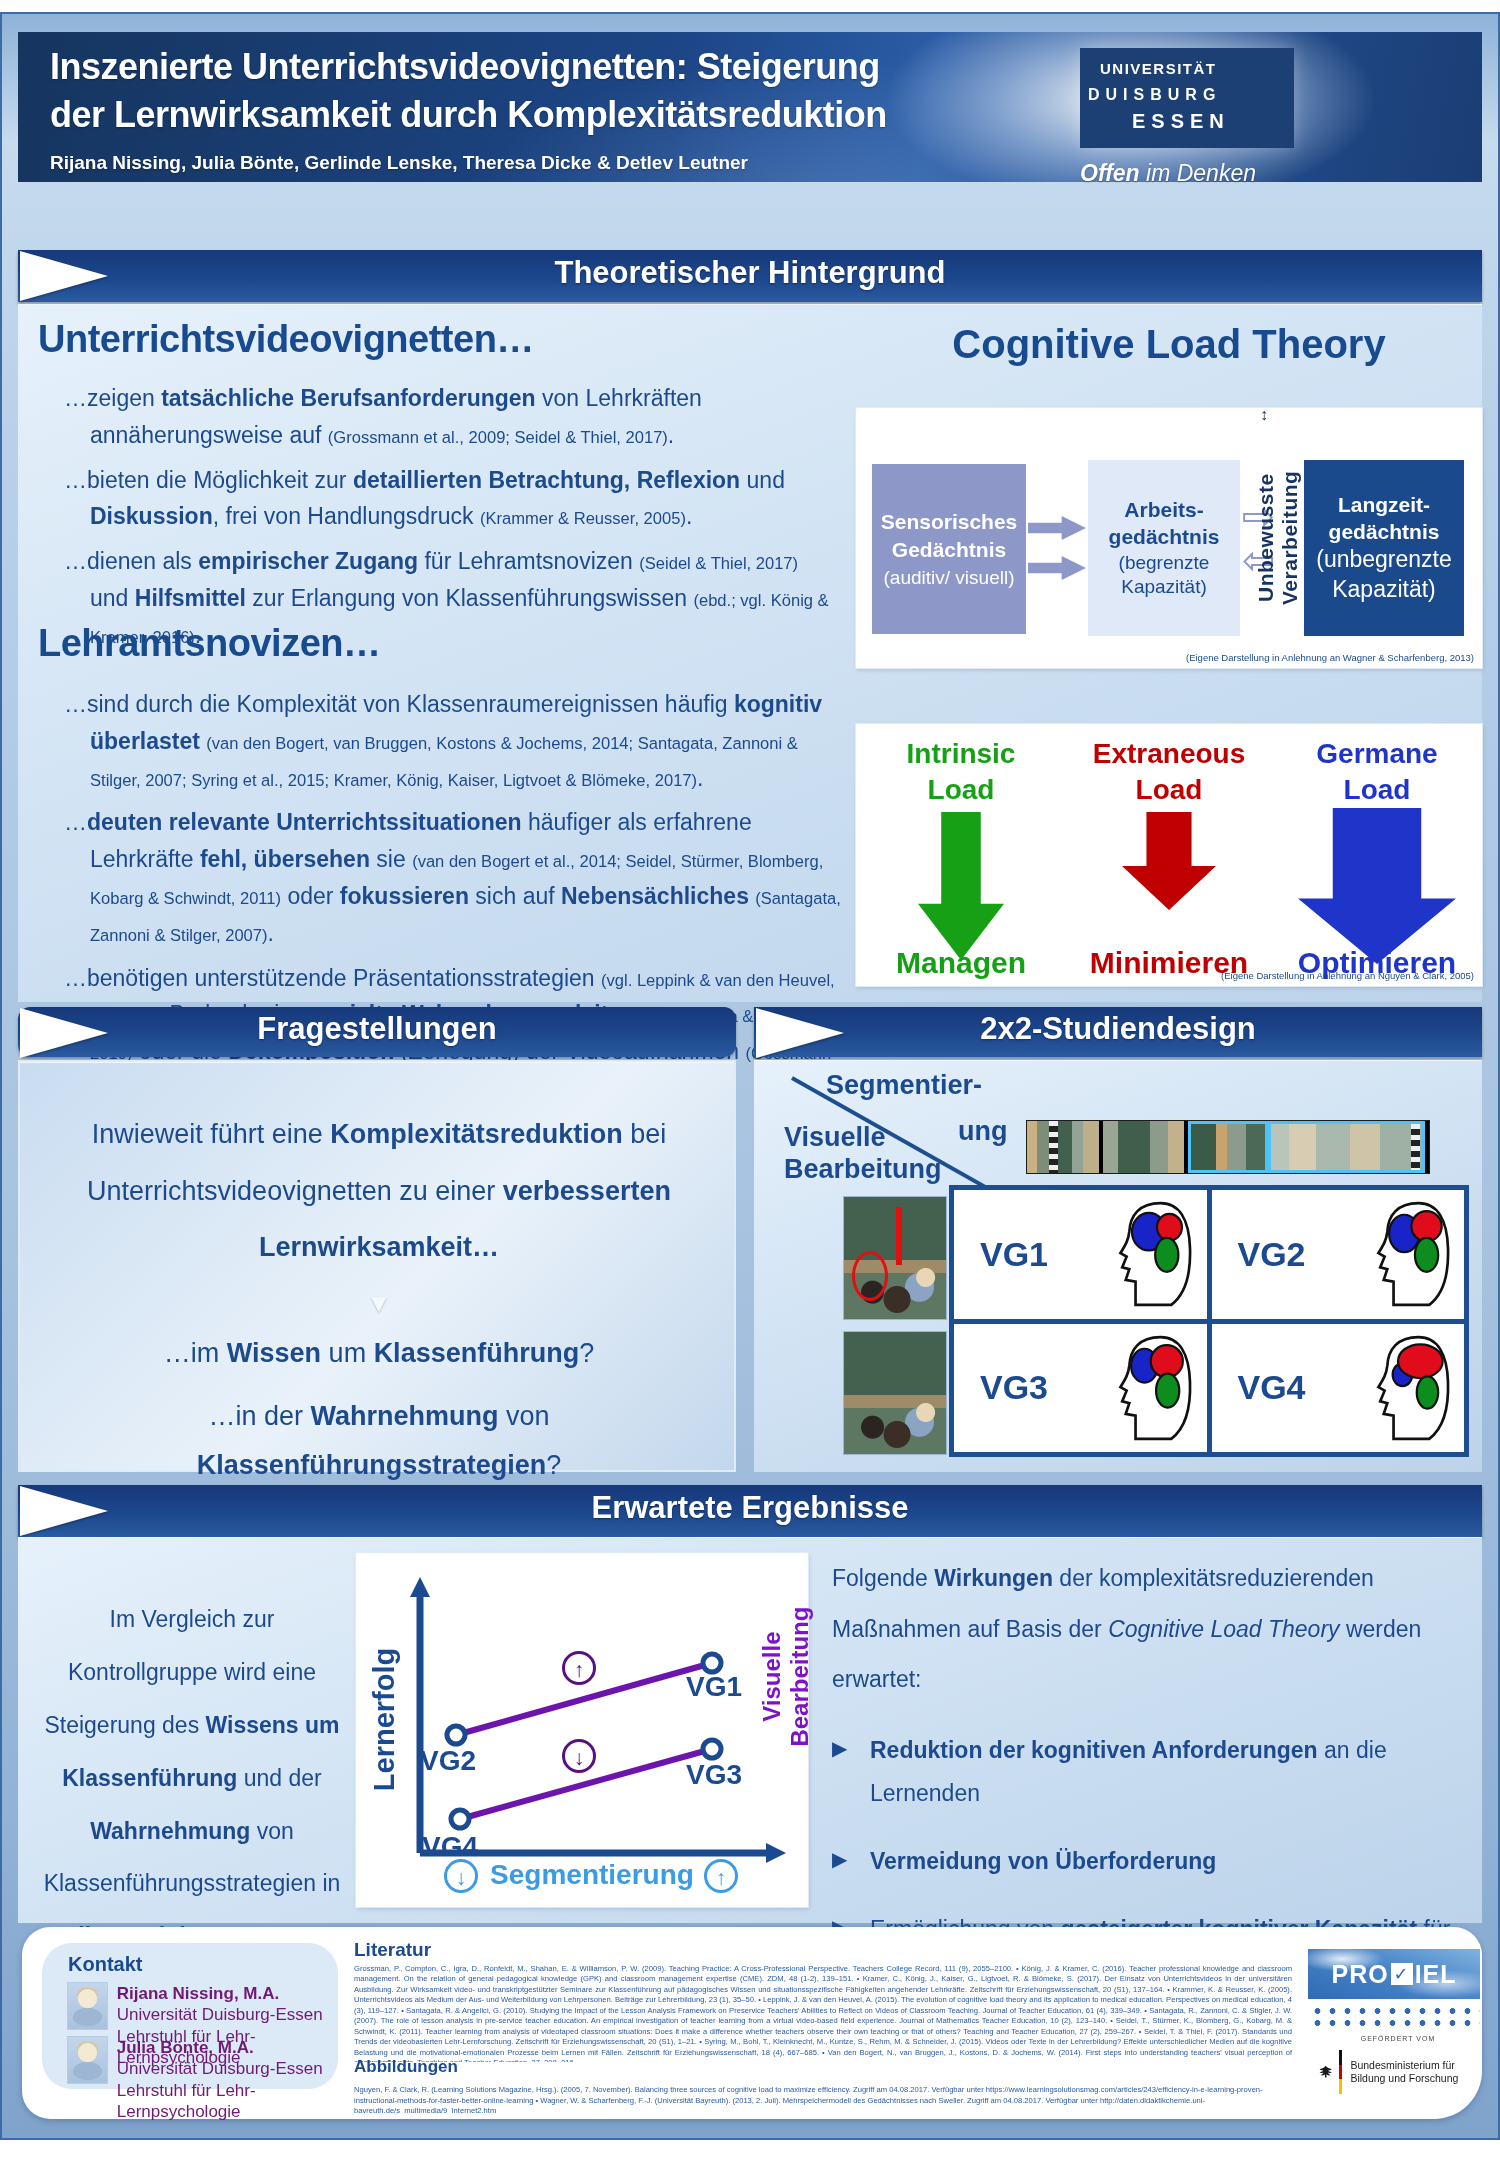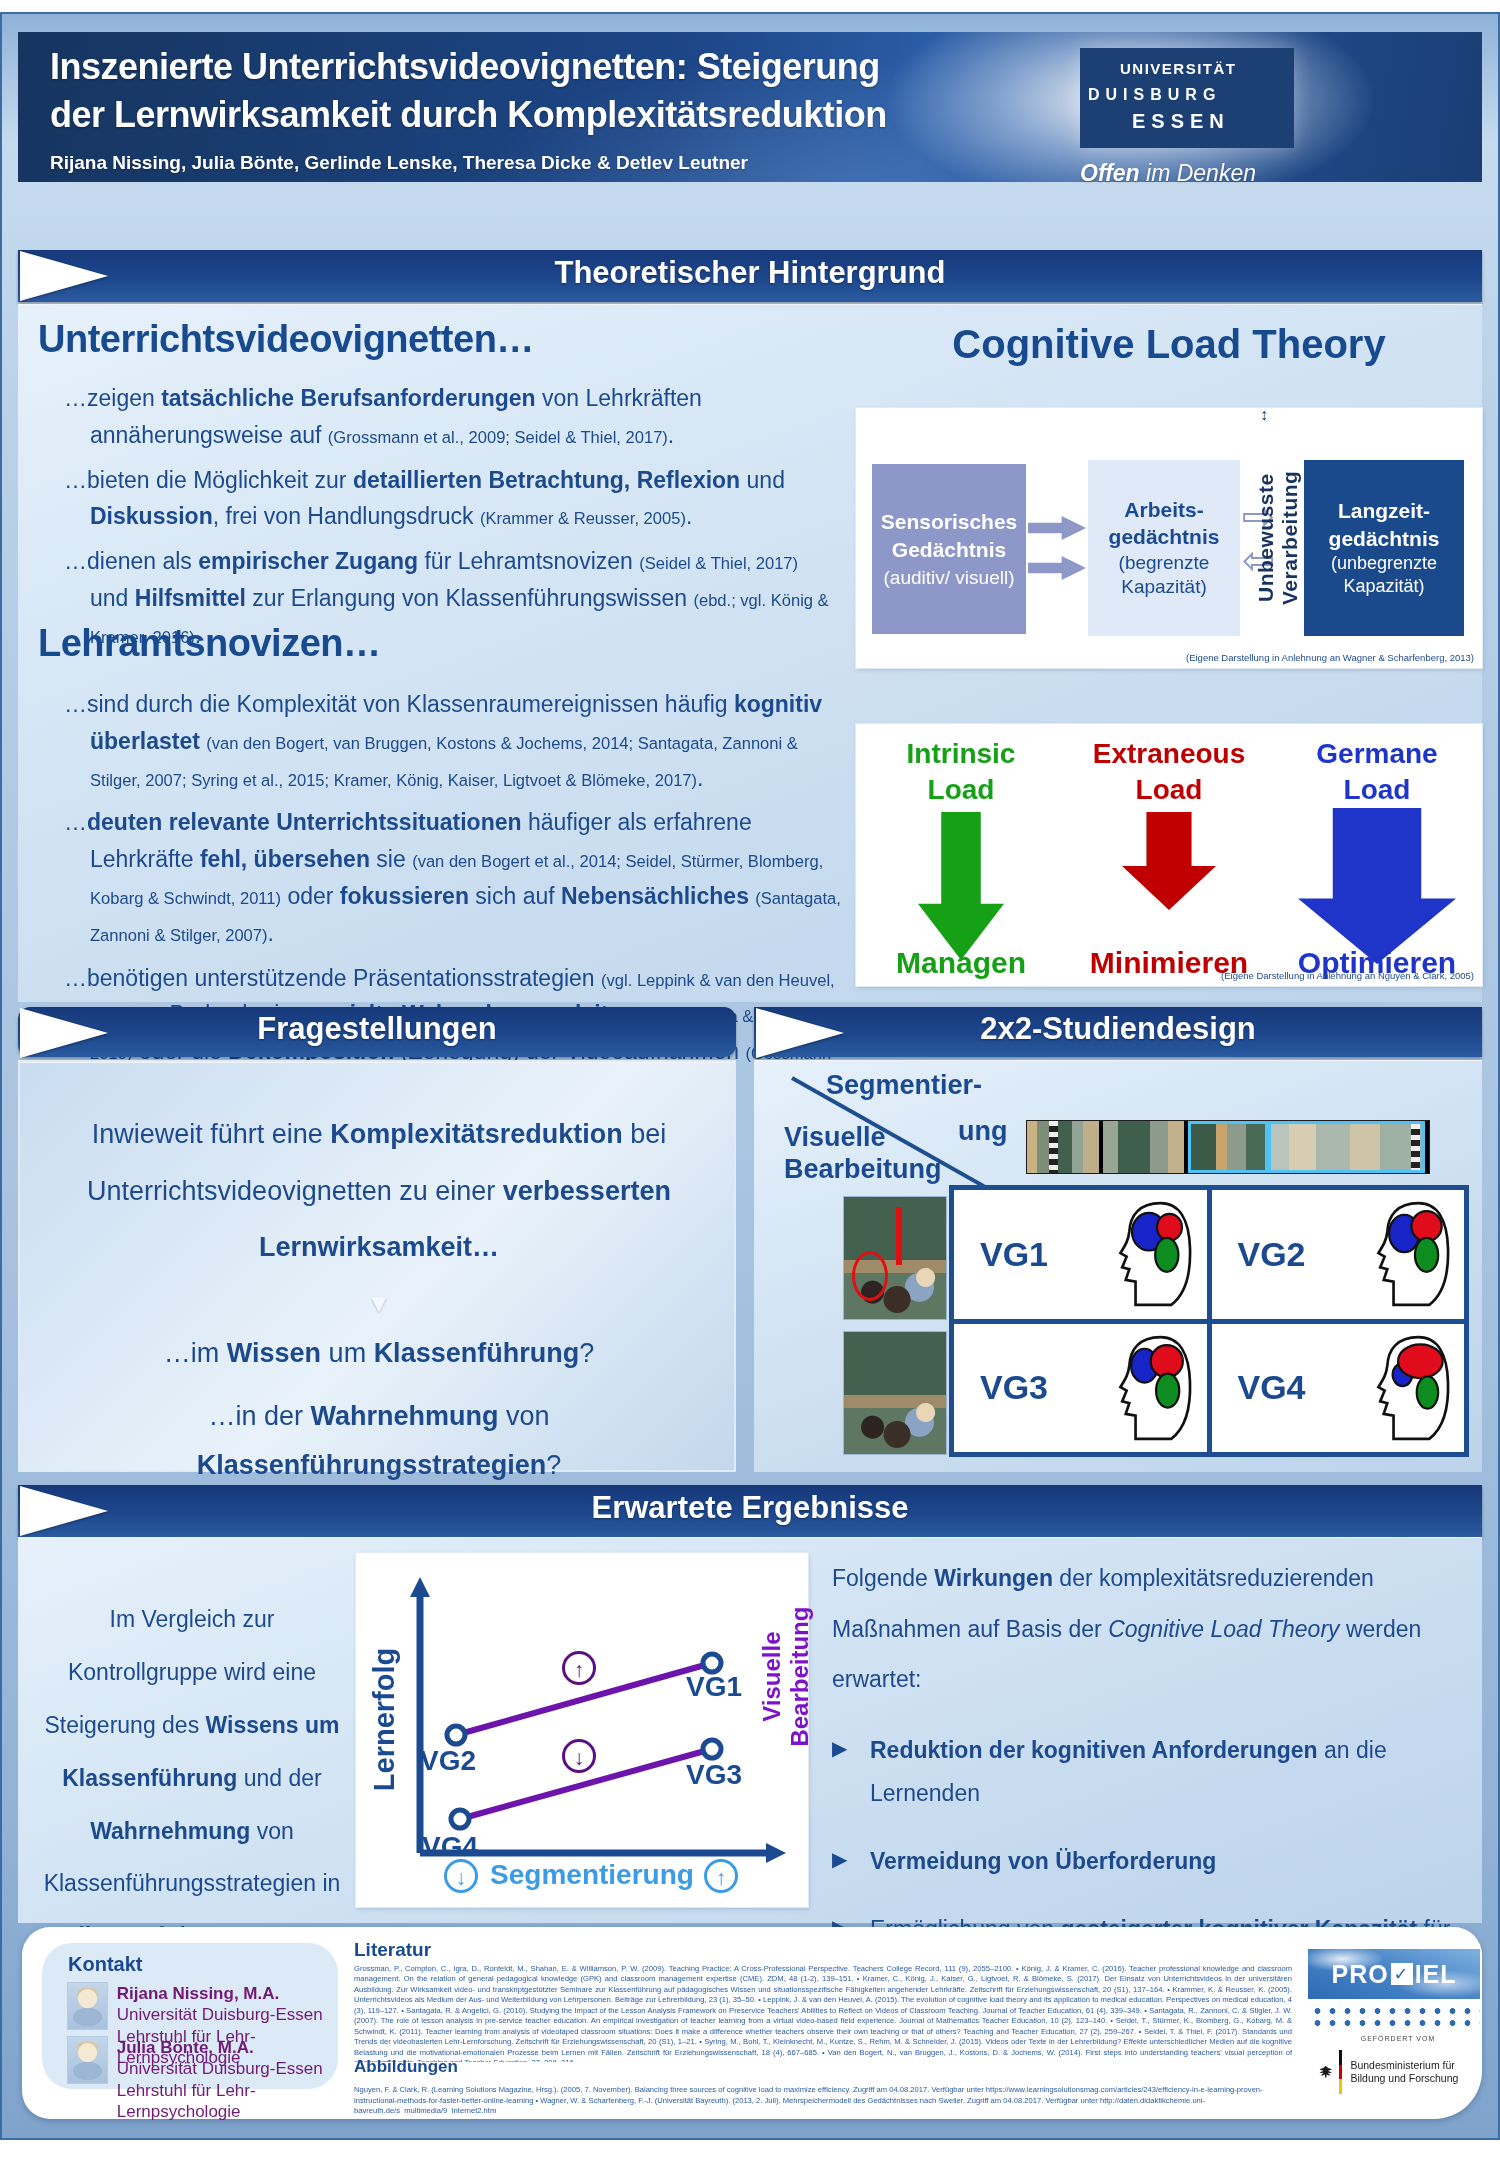--- a/index.html
+++ b/index.html
@@ -12,21 +12,21 @@
   
   #header{position:absolute;left:16px;top:18px;width:1464px;height:150px;
     background:radial-gradient(ellipse 340px 150px at 76% 45%, rgba(255,255,255,.95), rgba(205,223,245,.55) 38%, rgba(30,70,140,0) 72%),
                radial-gradient(ellipse 500px 200px at 55% 110%, rgba(120,160,215,.35), rgba(30,70,140,0) 70%),
                linear-gradient(100deg,#16355f 0%,#1d4687 45%,#2b5da6 62%,#1a3d74 100%);}
   .title-line{position:absolute;left:32px;color:#fff;font-weight:bold;font-size:36px;letter-spacing:-0.5px;text-shadow:0 1px 2px rgba(0,0,0,.35);white-space:nowrap;}
   #title1{top:14px}
   #title2{top:62px}
   #authors{position:absolute;left:32px;top:120px;color:#fff;font-weight:bold;font-size:19px;text-shadow:0 1px 2px rgba(0,0,0,.3);}
   #ude-logo{position:absolute;left:1062px;top:16px;width:214px;height:100px;background:#1c3f74;color:#fff;box-shadow:0 0 18px rgba(255,255,255,.25);}
-  #ude-l1{position:absolute;left:20px;top:12px;font-size:15px;font-weight:bold;letter-spacing:1.5px;margin-left:20px;}
+  #ude-l1{position:absolute;left:20px;top:12px;font-size:15px;font-weight:bold;letter-spacing:1.5px;}
   #ude-l2{position:absolute;left:8px;top:38px;font-size:16px;font-weight:bold;letter-spacing:6px;}
   #ude-l3{position:absolute;left:52px;top:62px;font-size:20px;font-weight:bold;letter-spacing:6px;}
   #ude-slogan{position:absolute;left:1062px;top:128px;color:#fff;font-size:23px;font-style:italic;text-shadow:0 1px 2px rgba(0,0,0,.3);}
   
   .bar{position:absolute;height:52px;background:linear-gradient(180deg,#16397a 0%,#1d478d 55%,#2a5a9f 100%);box-shadow:0 2px 3px rgba(0,0,0,.3);}
   .bar .bar-title{position:absolute;left:0;right:0;top:5px;text-align:center;color:#fff;font-weight:bold;font-size:31px;text-shadow:0 1px 2px rgba(0,0,0,.4);}
   .bar .arrow{position:absolute;left:2px;top:1px;width:0;height:0;border-top:25px solid transparent;border-bottom:25px solid transparent;border-left:88px solid #ffffff;filter:drop-shadow(1px 1px 1px rgba(0,0,0,.3));}
   #bar-theory{left:16px;top:236px;width:1464px;}
   #bar-questions{left:16px;top:993px;width:718px;height:50px;border-radius:12px;}
   #bar-design{left:752px;top:993px;width:728px;height:50px;}
@@ -49,21 +49,21 @@
   
   #clt-title{position:absolute;left:838px;top:18px;width:626px;text-align:center;color:#174a8f;font-weight:bold;font-size:40px;}
   .whitebox{position:absolute;background:#fff;box-shadow:0 0 0 1px #e2ebf5,1px 2px 4px rgba(60,90,140,.25);}
   #clt-box{left:838px;top:104px;width:626px;height:260px;}
   .clt-membox{position:absolute;display:flex;flex-direction:column;justify-content:center;text-align:center;}
   #clt-sensory{left:16px;top:56px;width:154px;height:170px;background:#8d98c9;color:#fff;font-size:21px;font-weight:bold;line-height:1.35;}
   #clt-sensory .sub{font-weight:normal;font-size:19px;}
   #clt-working{left:232px;top:52px;width:152px;height:176px;background:#dfe9f7;color:#1b4a90;font-size:21px;font-weight:bold;line-height:1.3;}
   #clt-working .sub{font-weight:normal;font-size:19px;}
   #clt-longterm{left:448px;top:52px;width:160px;height:176px;background:#1b4a8c;color:#fff;font-size:21px;font-weight:bold;line-height:1.3;}
-  #clt-longterm .sub{font-weight:normal;font-size:18px;}
+  #clt-longterm .sub{font-weight:normal;font-size:23px;}
   .arrow-solid{position:absolute;width:58px;height:24px;background:#8d98c9;clip-path:polygon(0 28%,58% 28%,58% 0,100% 50%,58% 100%,58% 72%,0 72%);}
   #clt-arrow1{left:172px;top:108px;}
   #clt-arrow2{left:172px;top:148px;}
   .arrow-outline{position:absolute;font-size:40px;color:#8d98c9;line-height:1;}
   #clt-arrow3{left:386px;top:88px;}
   #clt-arrow4{left:386px;top:132px;}
   #clt-vertical{position:absolute;left:398px;top:2px;height:256px;width:34px;writing-mode:vertical-rl;transform:rotate(180deg);color:#17335e;font-size:21px;font-weight:bold;text-align:center;letter-spacing:.5px;}
   #clt-updown{position:absolute;left:404px;top:-2px;color:#17335e;font-size:16px;}
   .caption{position:absolute;right:8px;bottom:5px;font-size:9.5px;color:#1c4a8c;}
   

